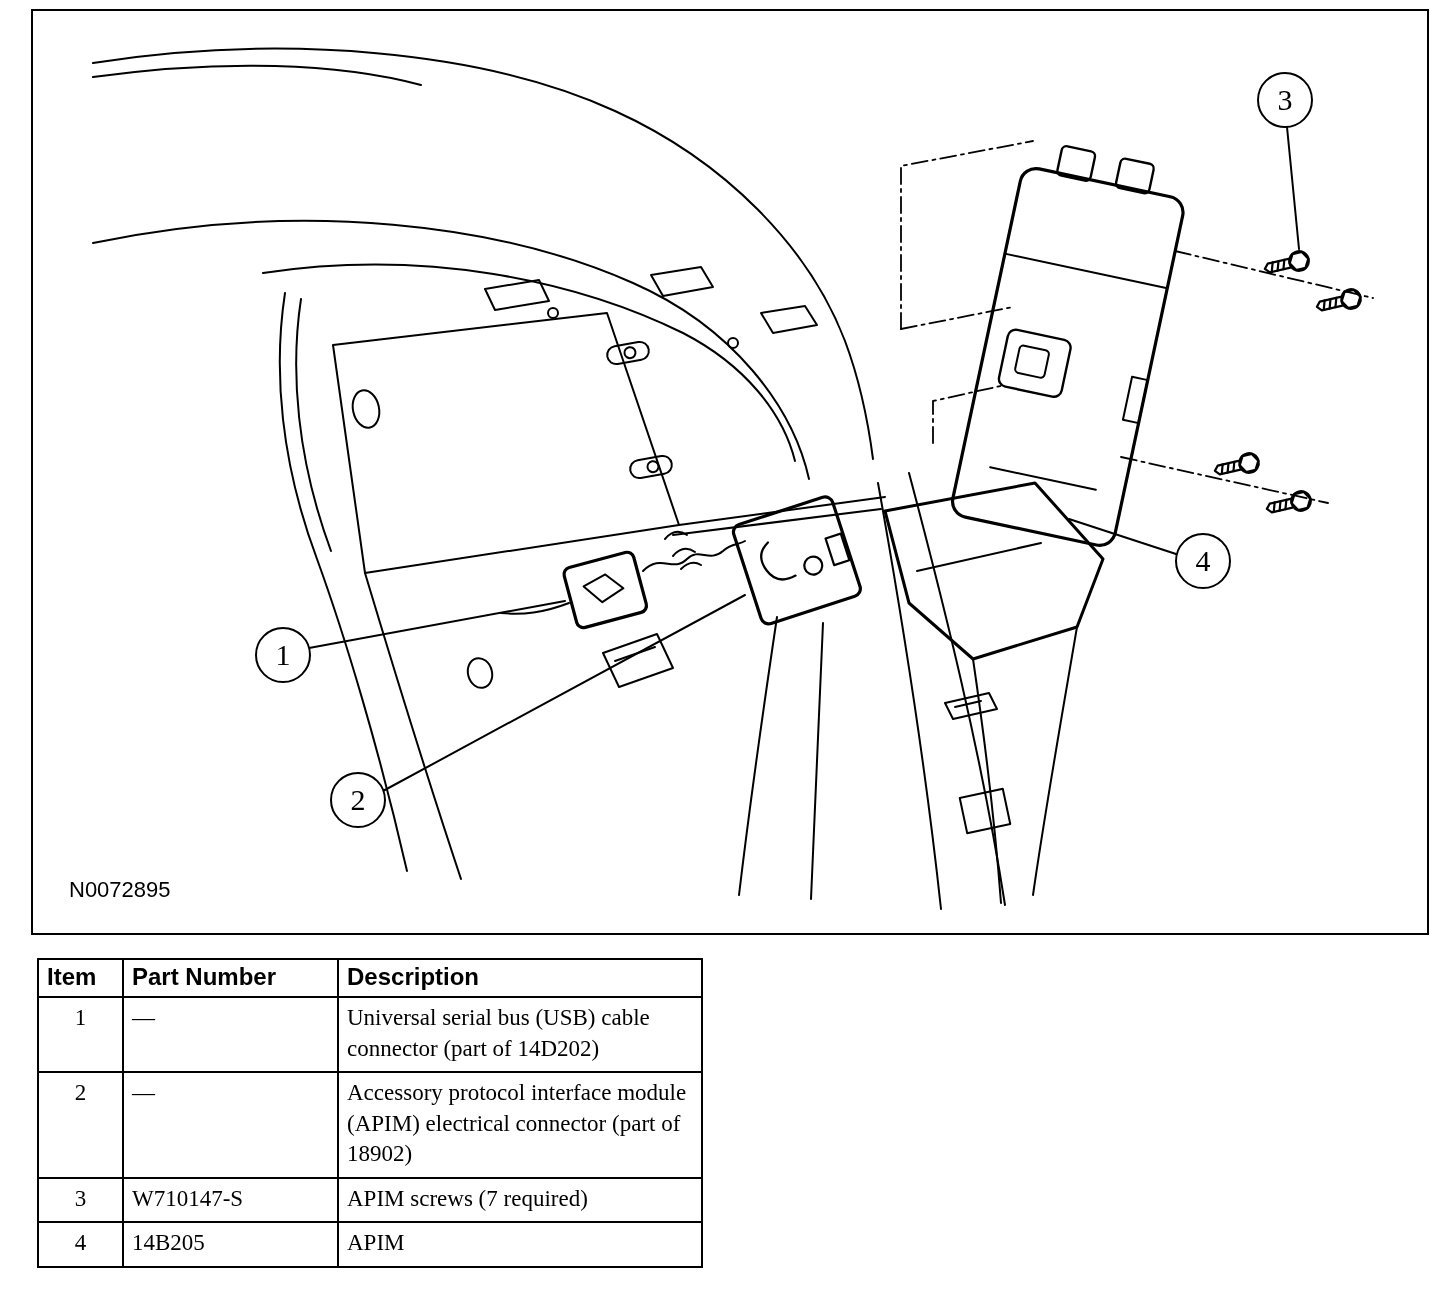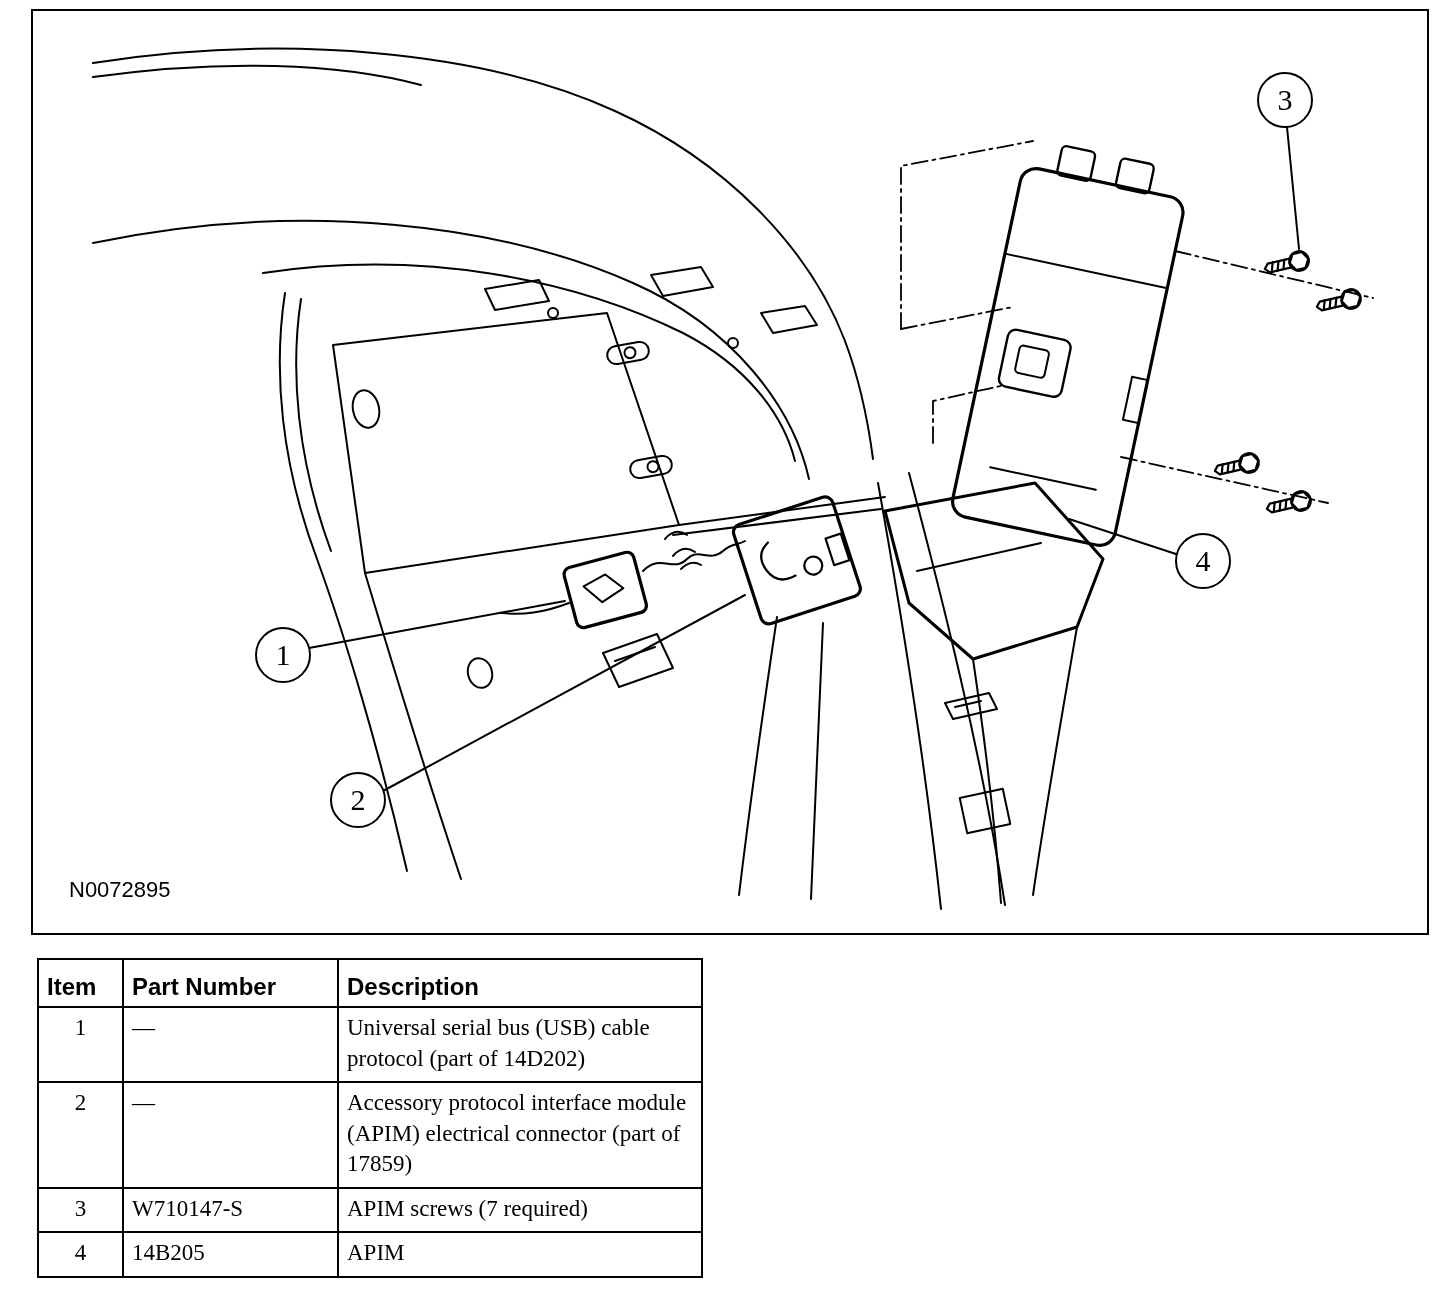--- a/index.html
+++ b/index.html
@@ -49,21 +49,21 @@
   }
   .col-item { width: 85px; }
   .col-part { width: 215px; }
   .col-desc { width: 364px; }
   .parts-table th, .parts-table td { border: 2px solid #000; }
   .parts-table th {
     font-family: "Liberation Sans", sans-serif;
     font-weight: bold;
     font-size: 24px;
     text-align: left;
-    padding: 13px 8px 5px 8px;
+    padding: 3px 8px 5px 8px;
   }
   .th-part { padding-left: 17px; }
   .parts-table td {
     font-family: "Liberation Serif", serif;
     font-size: 23px;
     line-height: 1.33;
     vertical-align: top;
     padding: 5px 8px 7px 8px;
     color: #000;
   }
@@ -231,26 +231,26 @@
       <tr>
         <th>Item</th>
         <th class="th-part">Part Number</th>
         <th>Description</th>
       </tr>
     </thead>
     <tbody>
       <tr>
         <td class="td-item">1</td>
         <td class="td-part">—</td>
-        <td class="td-desc">Universal serial bus (USB) cable protocol (part of 14D202)</td>
+        <td class="td-desc">Universal serial bus (USB) cable connector (part of 14D202)</td>
       </tr>
       <tr>
         <td class="td-item">2</td>
         <td class="td-part">—</td>
-        <td class="td-desc">Accessory protocol interface module (APIM) electrical connector (part of 17859)</td>
+        <td class="td-desc">Accessory protocol interface module (APIM) electrical connector (part of 18902)</td>
       </tr>
       <tr>
         <td class="td-item">3</td>
         <td class="td-part">W710147-S</td>
         <td class="td-desc">APIM screws (7 required)</td>
       </tr>
       <tr>
         <td class="td-item">4</td>
         <td class="td-part">14B205</td>
         <td class="td-desc">APIM</td>

